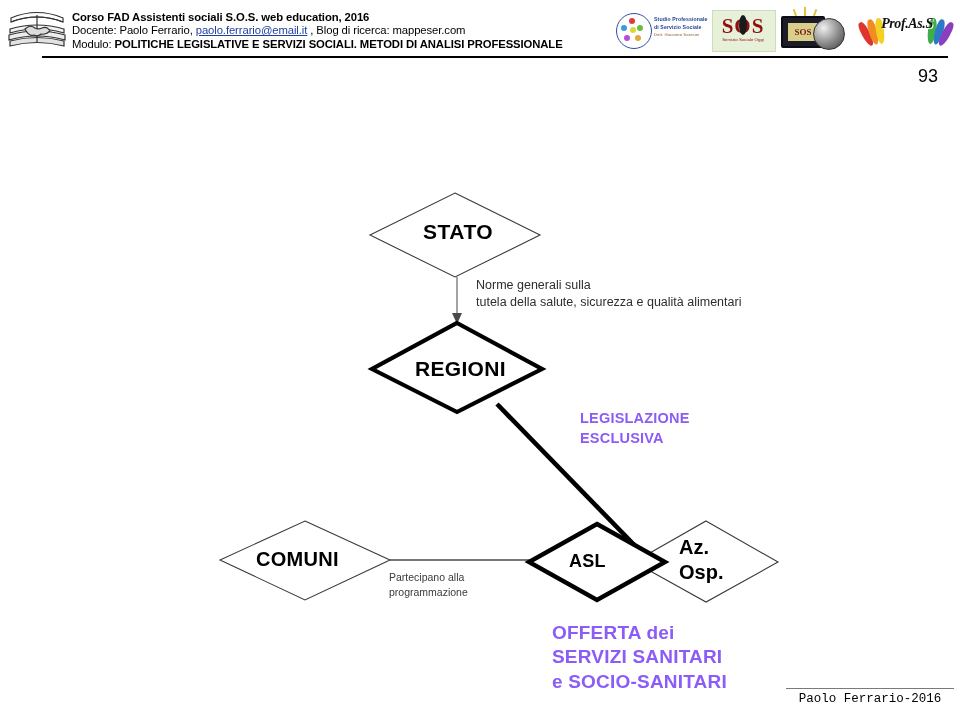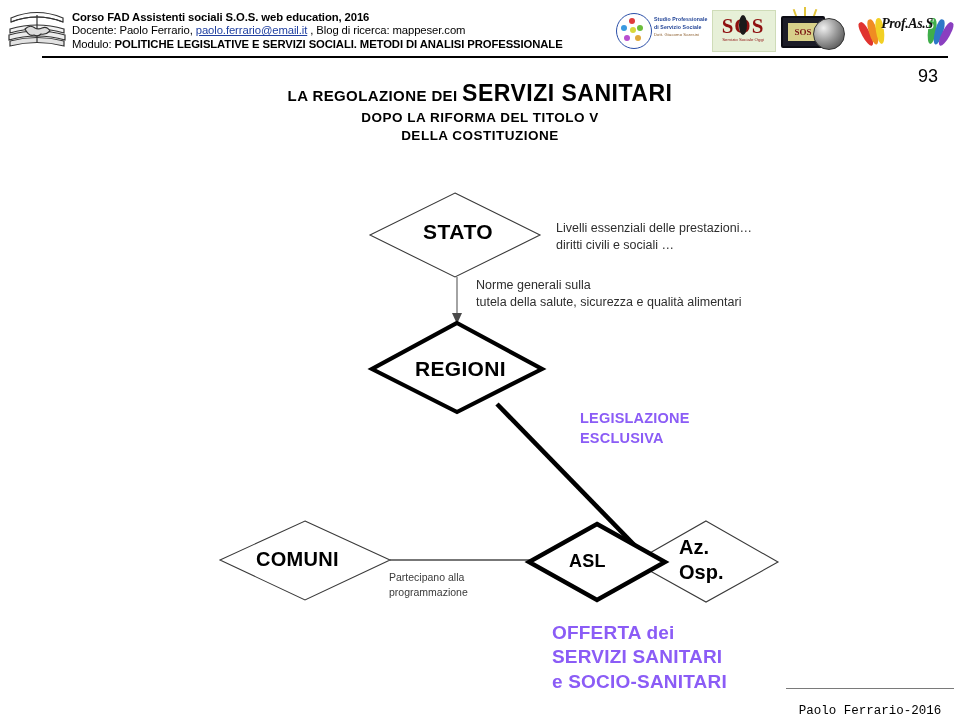--- a/index.html
+++ b/index.html
@@ -216,21 +216,21 @@
   #ann-legis   { left: 580px; top: 408px; }
   #ann-offerta { left: 552px; top: 621px; font-size: 19px; font-weight: bold; line-height: 1.28; letter-spacing: 0.2px; }
 
   
   #footer {
     position: absolute;
     left: 786px;
     top: 688px;
     width: 168px;
     border-top: 1px solid #7a7a7a;
-    padding-top: 15px;
+    padding-top: 3px;
     text-align: center;
   }
   #footer-text {
     font-family: "Liberation Mono", monospace;
     font-size: 12.5px;
     color: #000;
     letter-spacing: 0px;
     white-space: nowrap;
   }
 </style>
@@ -307,25 +307,20 @@
         <div class="p-txt">Prof.As.S</div>
       </div>
 
     </div>
 
     <div id="header-rule"></div>
   </div>
 
   <div id="page-number">93</div>
 
-  <div id="title-block">
-    <div id="title-line1"><span class="small">LA REGOLAZIONE DEI</span> <span class="big">SERVIZI SANITARI</span></div>
-    <div id="title-line2">DOPO LA RIFORMA DEL TITOLO V</div>
-    <div id="title-line3">DELLA COSTITUZIONE</div>
-  </div>
 
   <div id="diagram">
     <svg width="960" height="720" viewBox="0 0 960 720" xmlns="http://www.w3.org/2000/svg">
 
       <polygon points="455,193 540,235 455,277 370,235" fill="#ffffff" stroke="#3a3a3a" stroke-width="1.1"></polygon>
 
       <line x1="457" y1="277" x2="457" y2="318" stroke="#8d8d8d" stroke-width="1.6"></line>
       <polygon points="457,324 452,313 462,313" fill="#4a4a4a"></polygon>
 
       <polygon points="457,323 542,369 457,412 372,369" fill="#ffffff" stroke="#000000" stroke-width="4.2" stroke-linejoin="miter"></polygon>
@@ -344,24 +339,20 @@
 
     <div class="dlabel" id="lbl-stato">STATO</div>
     <div class="dlabel" id="lbl-regioni">REGIONI</div>
     <div class="dlabel" id="lbl-comuni">COMUNI</div>
     <div class="dlabel" id="lbl-asl">ASL</div>
     <div class="dlabel" id="lbl-azosp">
       <span>Az.</span><br>
       <span>Osp.</span>
     </div>
 
-    <div class="ann" id="ann-livelli">
-      <span>Livelli essenziali delle prestazioni…</span><br>
-      <span>diritti civili e sociali …</span>
-    </div>
 
     <div class="ann" id="ann-norme">
       <span>Norme generali sulla</span><br>
       <span>tutela della salute, sicurezza e qualità alimentari</span>
     </div>
 
     <div class="bold-ann" id="ann-legis">
       <span>LEGISLAZIONE</span><br>
       <span>ESCLUSIVA</span>
     </div>

